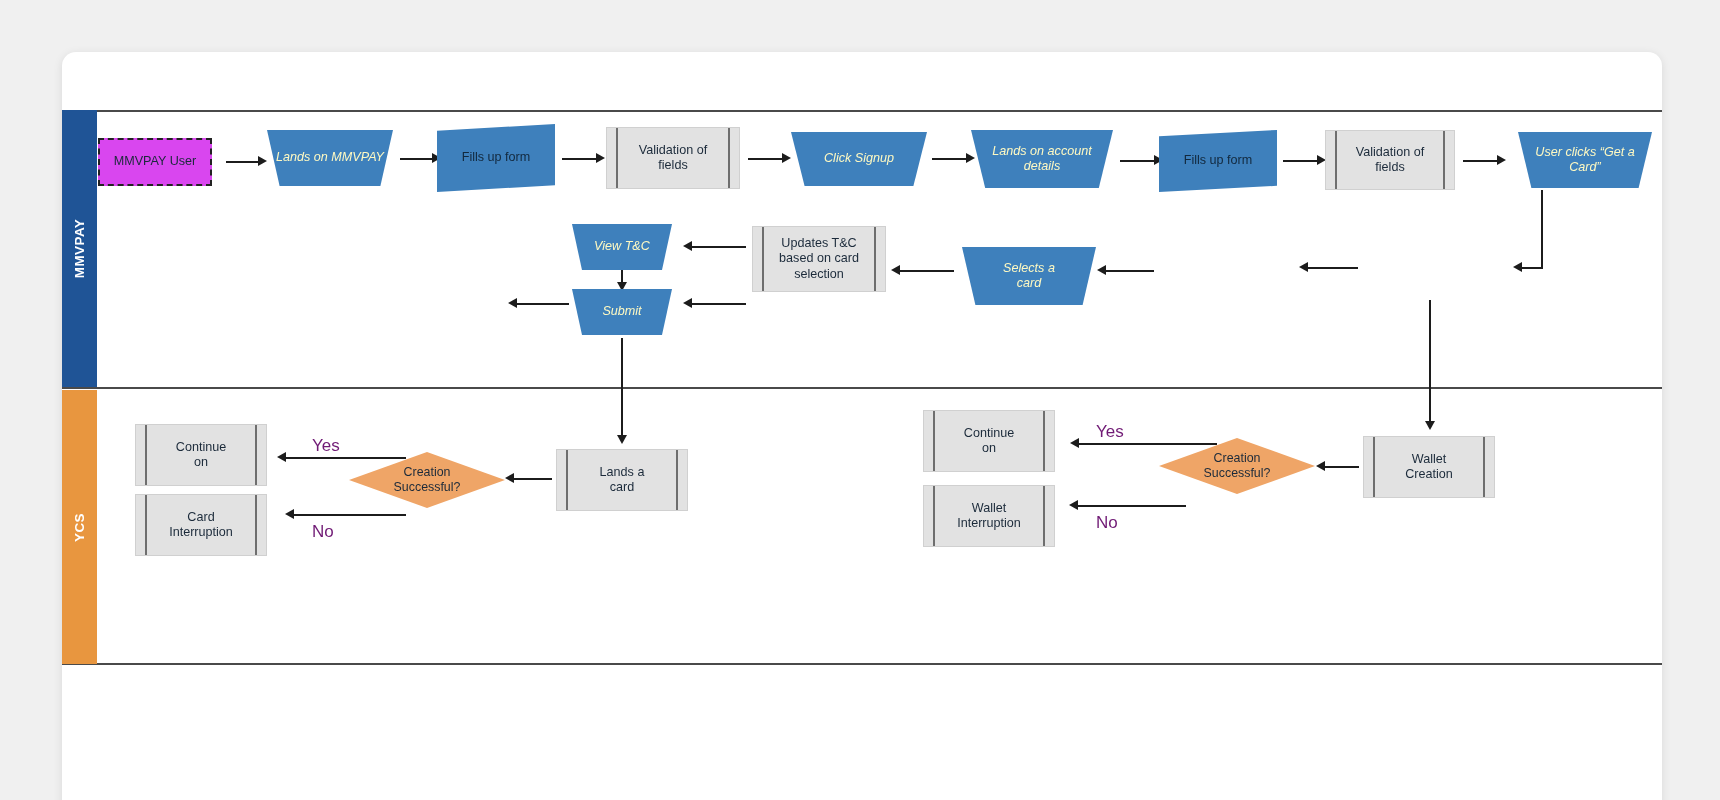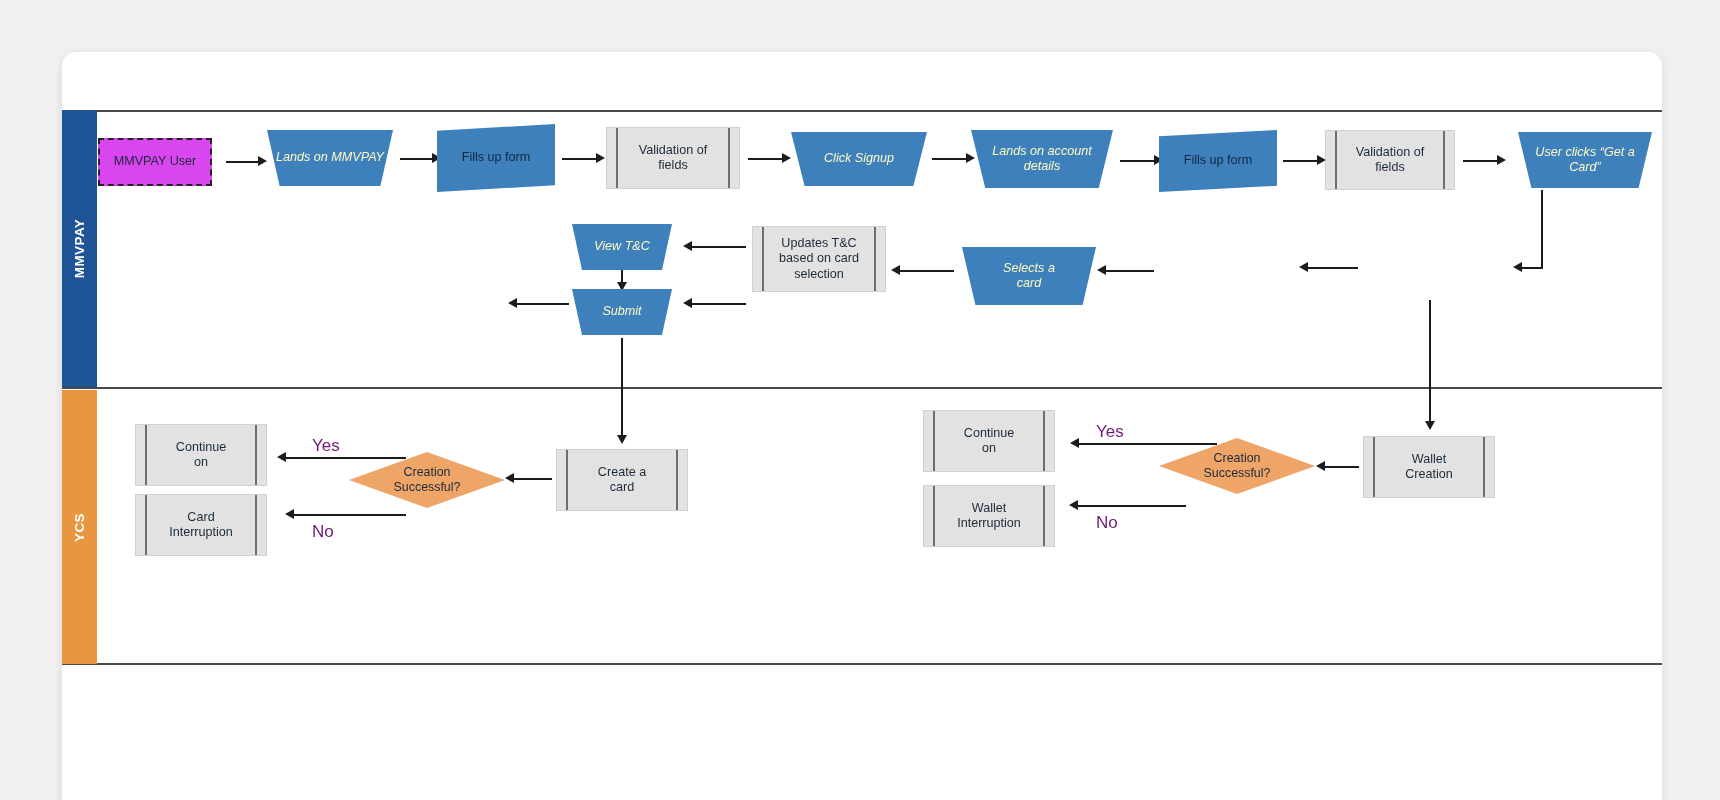--- a/index.html
+++ b/index.html
@@ -249,21 +249,21 @@
     <div class="arrowhead ah-left" style="left:508px;top:298px;"></div>
 
 
     <div class="conn conn-v" style="left:621px;top:338px;height:100px;"></div>
     <div class="arrowhead ah-down" style="left:617px;top:435px;"></div>
 
     <div class="conn conn-v" style="left:1429px;top:300px;height:124px;"></div>
     <div class="arrowhead ah-down" style="left:1425px;top:421px;"></div>
 
     <div class="node n-process" style="left:556px;top:449px;width:132px;height:62px;">
-      <span class="lbl">Create a
+      <span class="lbl">Lands a
 card</span>
     </div>
 
     <div class="conn conn-h" style="left:512px;top:478px;width:40px;"></div>
     <div class="arrowhead ah-left" style="left:505px;top:473px;"></div>
 
     <div class="node n-decision" style="left:349px;top:452px;width:156px;height:56px;">
       <span class="lbl">Creation
 Successful?</span>
     </div>

